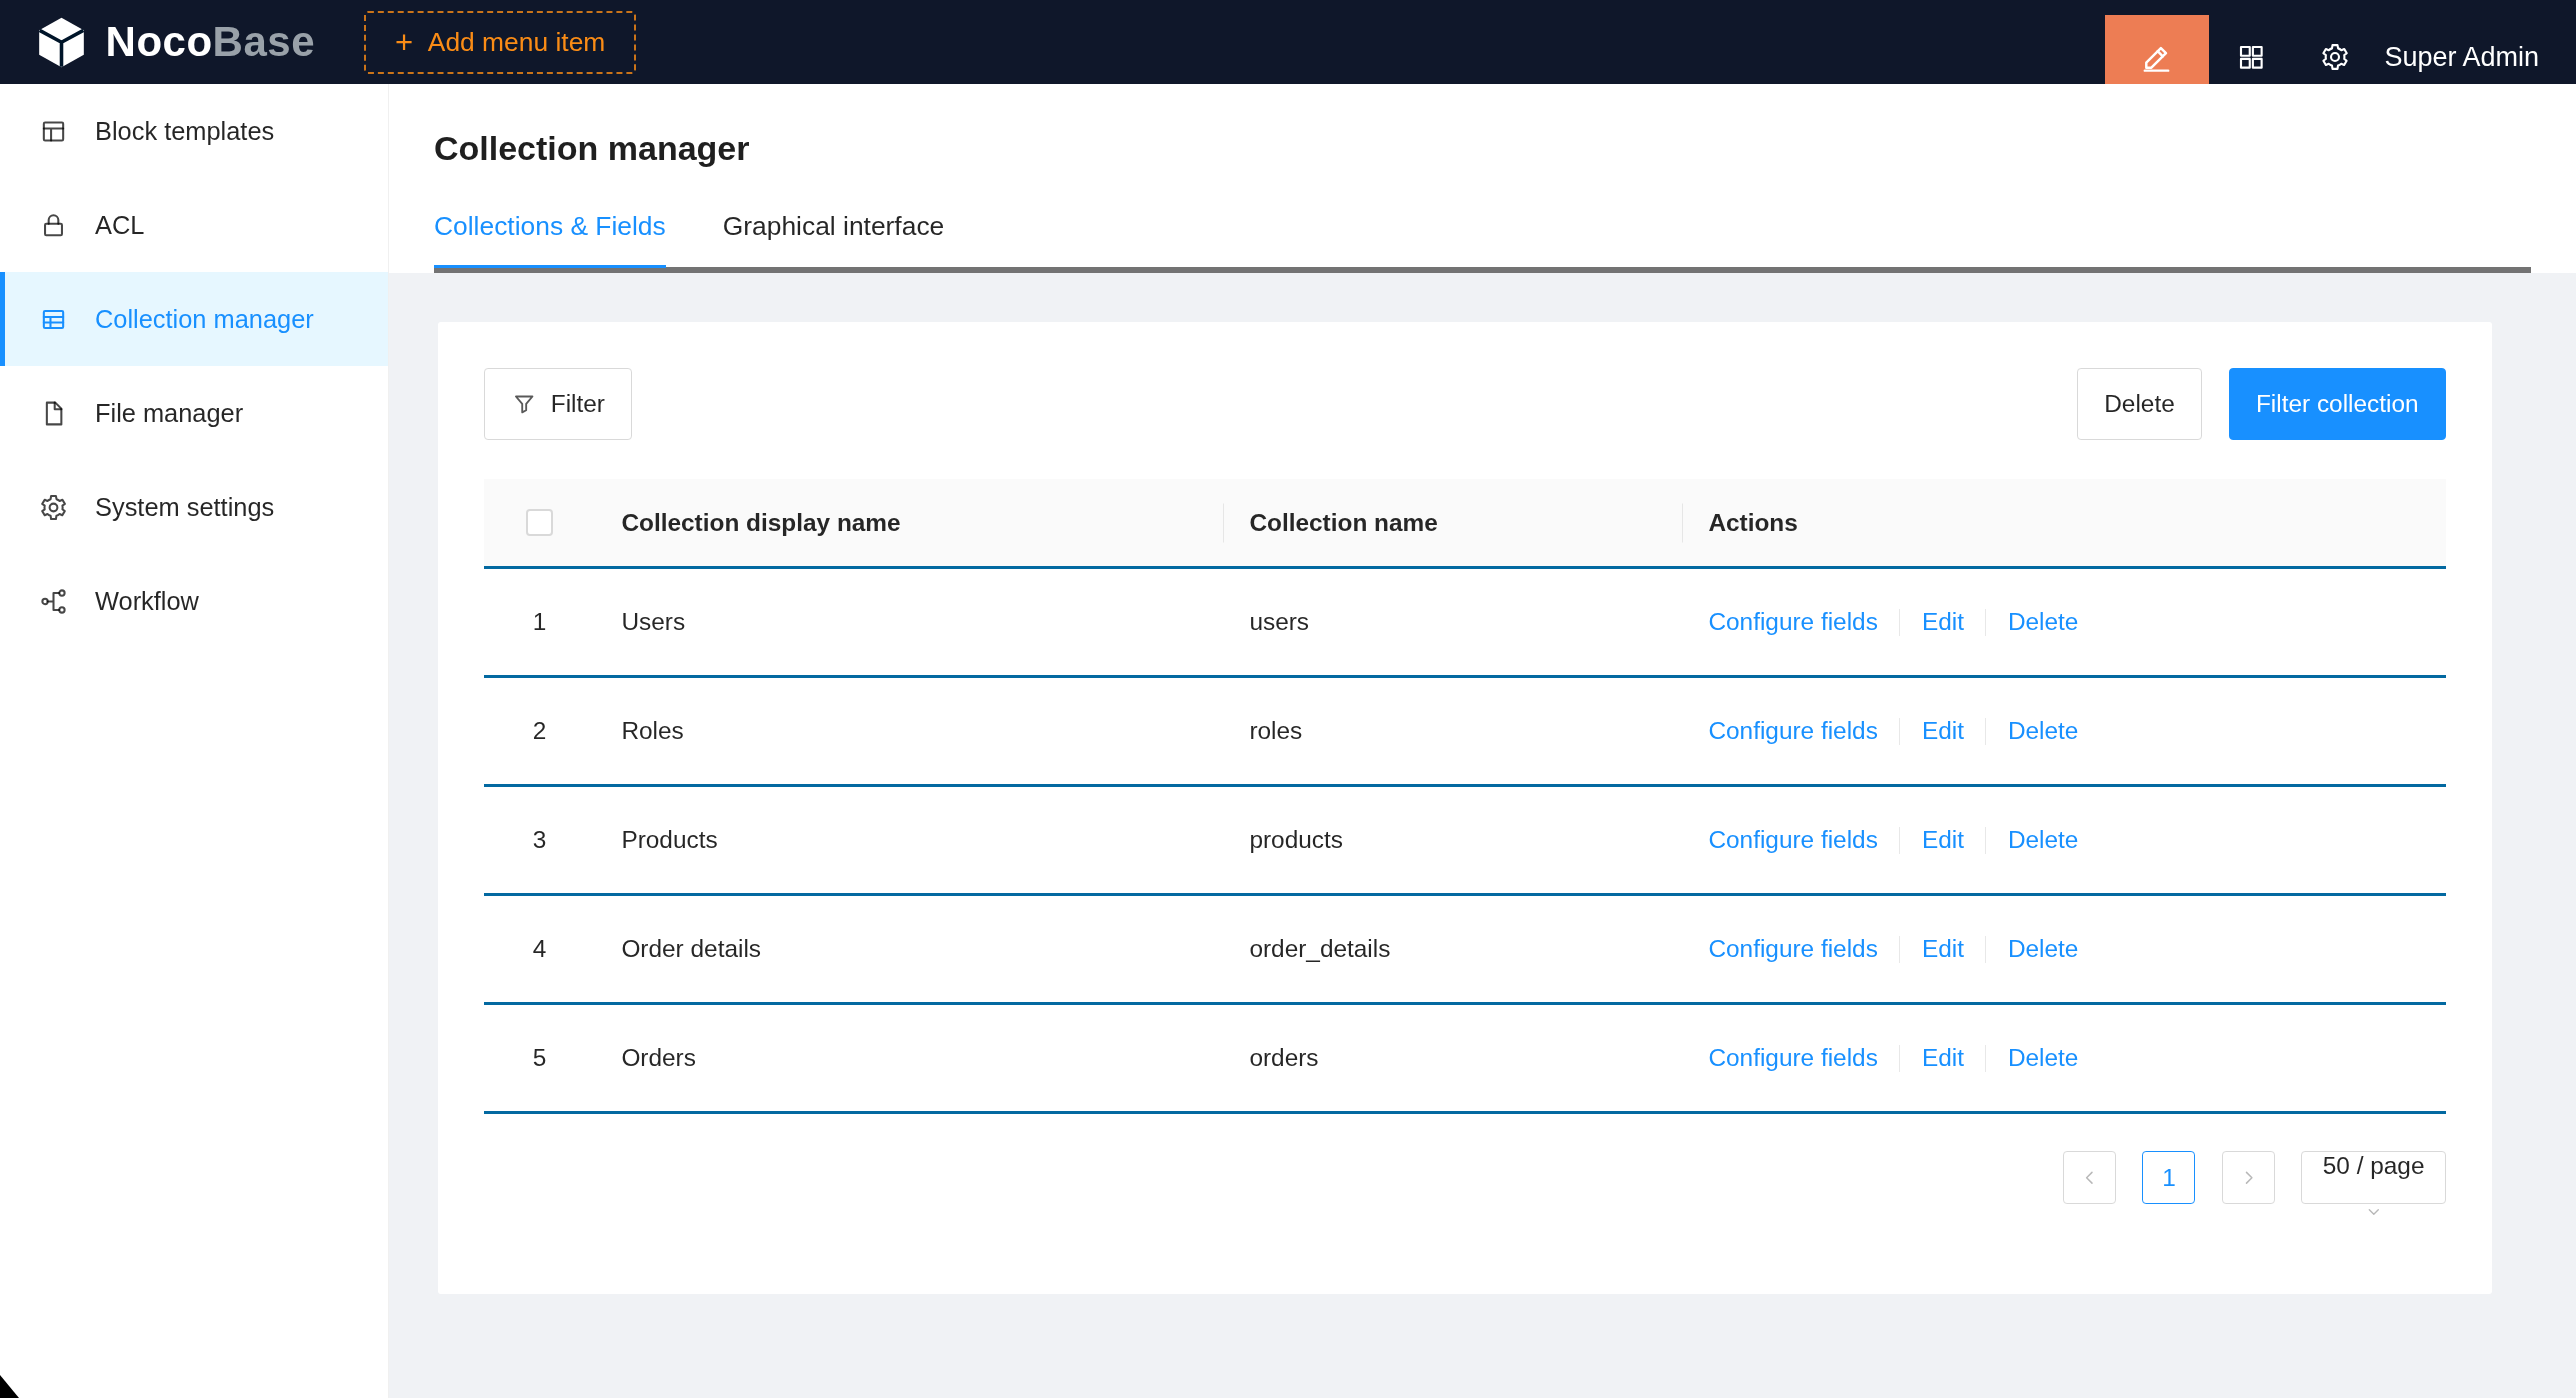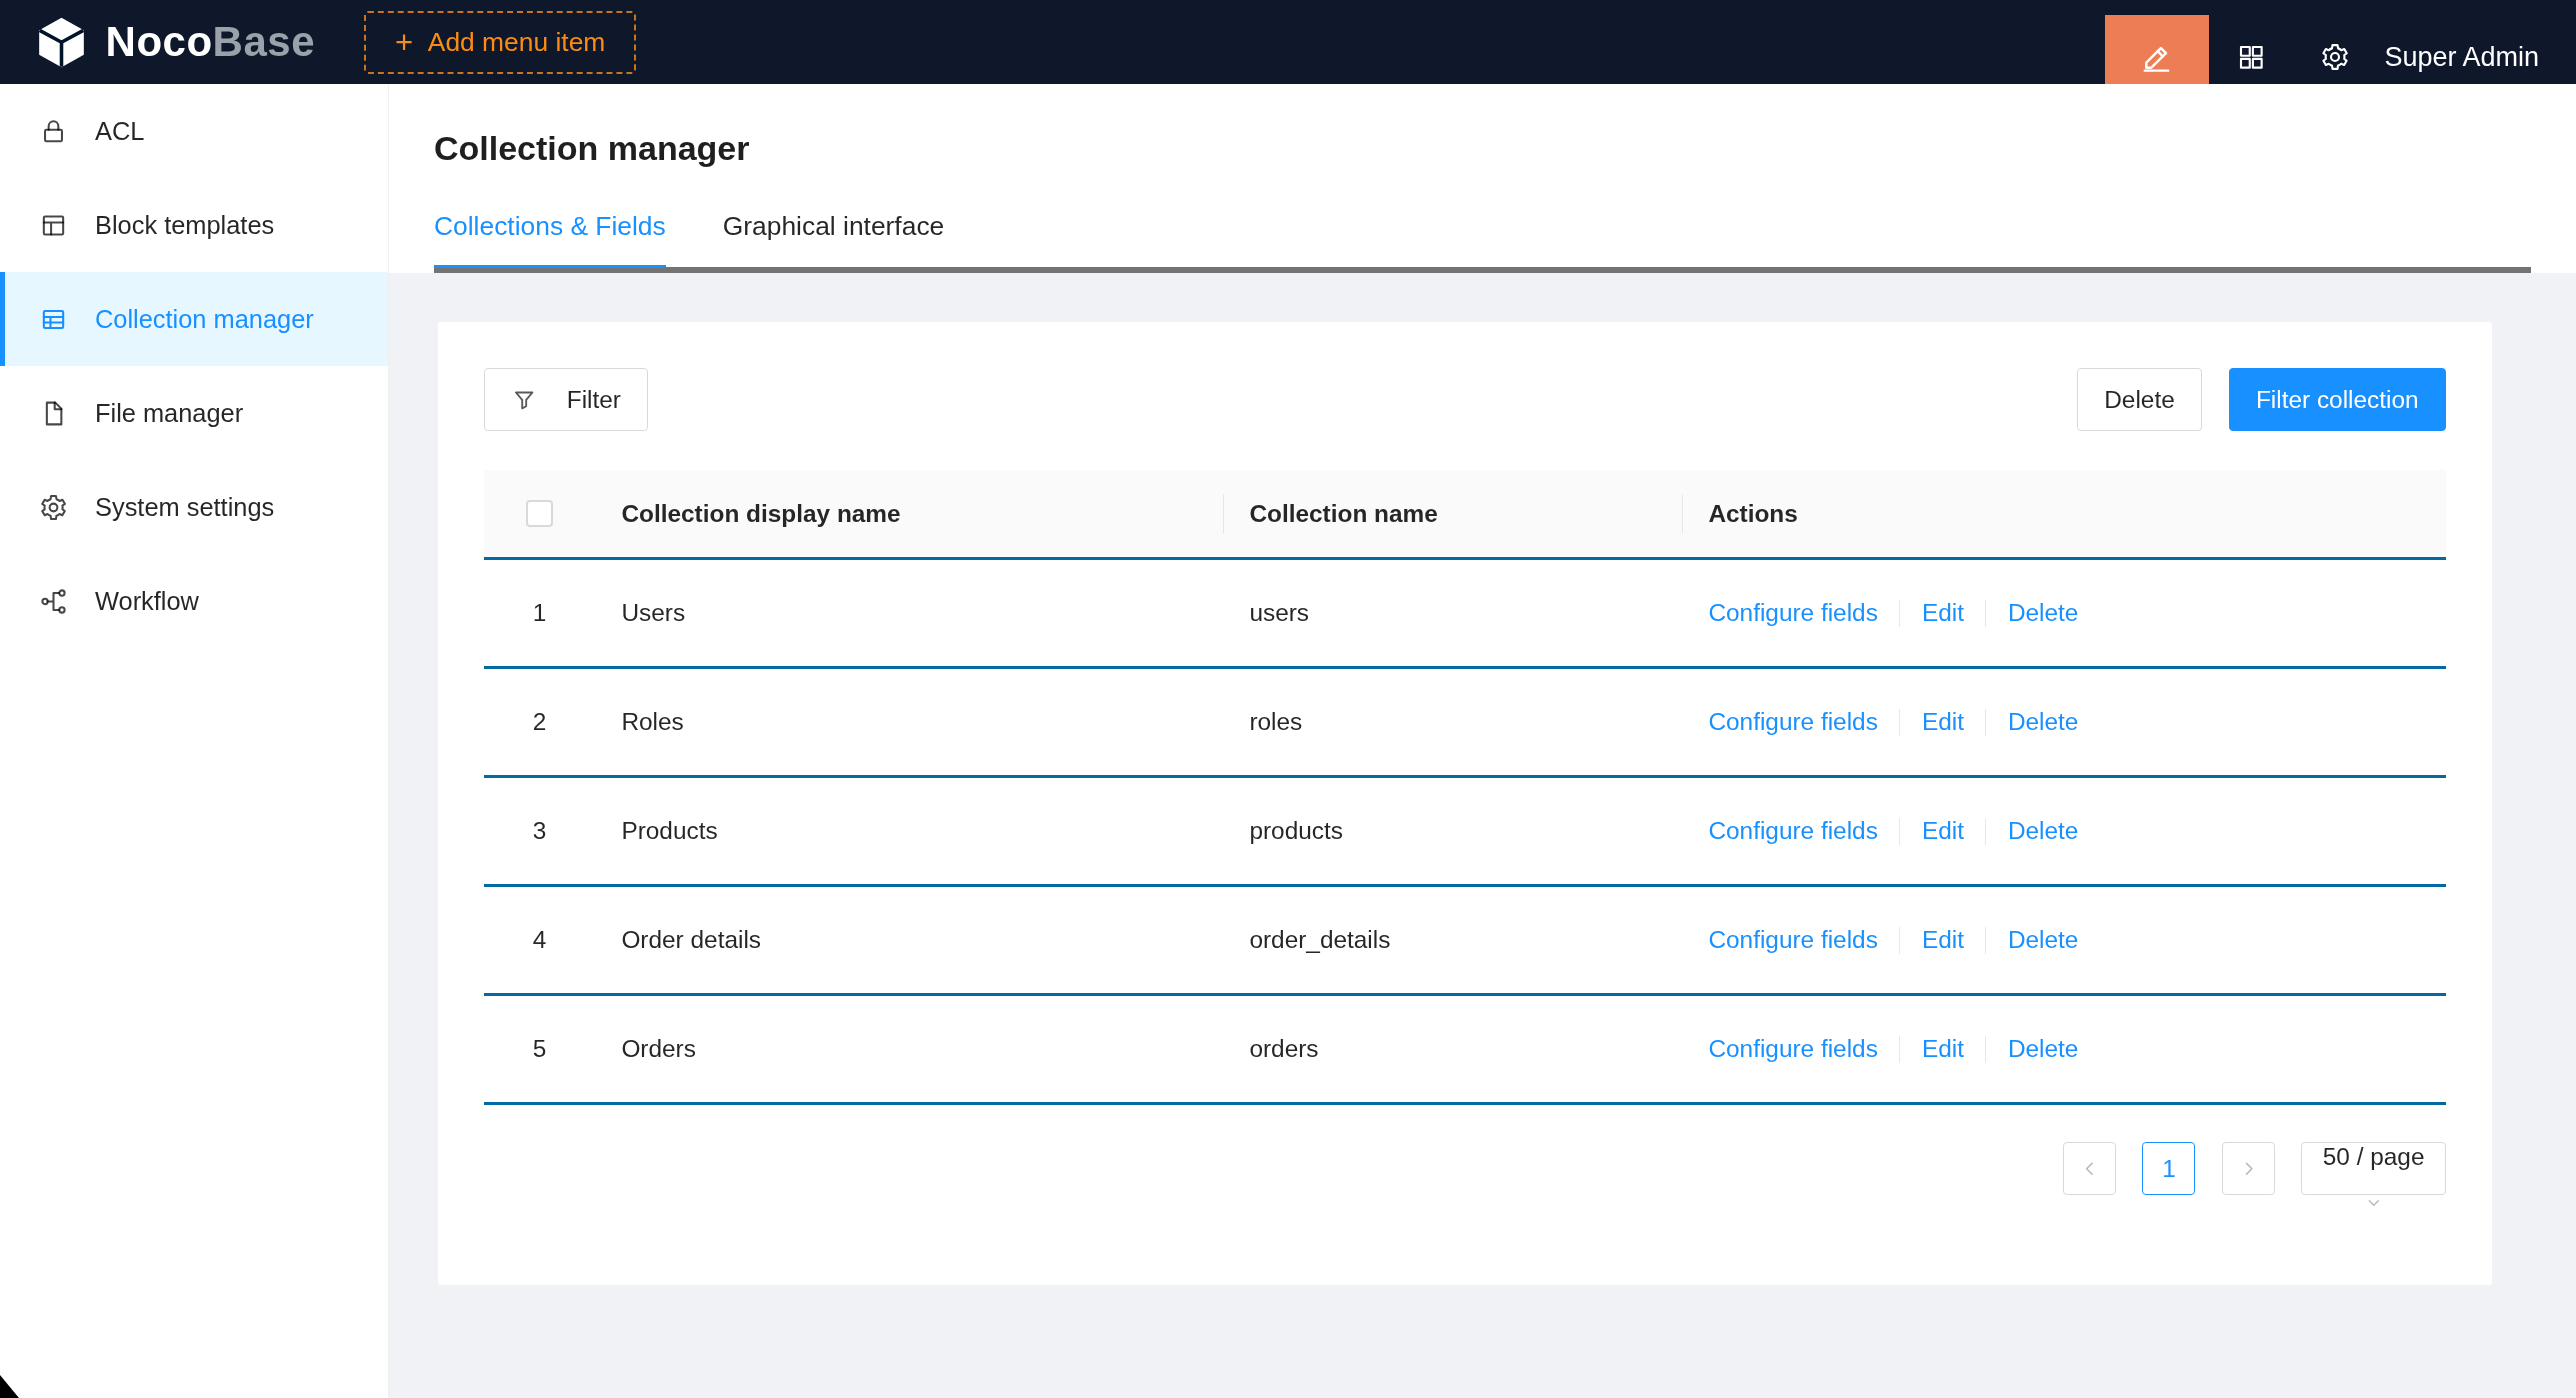--- a/index.html
+++ b/index.html
@@ -49,21 +49,21 @@
   .tab { font-size:26.4px; padding-bottom:25.4px; cursor:pointer; position:relative; color:rgba(0,0,0,0.85); }
   .tab.active { color:#1890ff; }
   .tab.active::after { content:""; position:absolute; left:0; right:0; bottom:-1px; height:3.9px; background:#1890ff; }
 
   .content { flex:1; padding:49px 84px 0 49px; background:#f0f2f5; overflow:hidden; }
   .card { background:#fff; padding:46px 46px 90px; border-radius:2.9px; }
 
   
   .toolbar { display:flex; align-items:center; margin-bottom:39px; }
   .btn {
-    height:63px; display:inline-flex; align-items:center; justify-content:center; gap:29px;
+    height:72px; display:inline-flex; align-items:center; justify-content:center; gap:13px;
     padding:0 26.4px; font-size:24.4px; border-radius:3.9px; border:1px solid #d9d9d9;
     background:#fff; color:rgba(0,0,0,0.85); cursor:pointer; font-family:inherit; white-space:nowrap;
   }
   .btn .bicon { width:26.4px; height:26.4px; color:rgba(0,0,0,0.65); }
   .btn .bicon svg { width:100%; height:100%; }
   .btn.primary { background:#1890ff; border-color:#1890ff; color:#fff; }
   .toolbar-right { margin-left:auto; display:flex; gap:26.4px; }
 
   
   .table { width:100%; font-size:24.4px; }
@@ -134,34 +134,34 @@
       <div class="user-name">Super Admin</div>
     </div>
   </header>
 
   <div class="body-row">
 
     <aside>
       <div class="side-item">
         <span class="sicon">
           <svg class="oicon" viewBox="0 0 24 24">
+              <rect x="4" y="4.5" width="16" height="15" rx="1"></rect>
+              <path d="M4 9.5h16M10 9.5v10"></path>
+            </svg>
+        </span>
+        <span>Block templates</span>
+      </div>
+      <div class="side-item">
+        <span class="sicon">
+          <svg class="oicon" viewBox="0 0 24 24">
               <rect x="5" y="10.5" width="14" height="9.5" rx="1"></rect>
               <path d="M8 10.5V7.5a4 4 0 0 1 8 0v3"></path>
             </svg>
         </span>
         <span>ACL</span>
-      </div>
-      <div class="side-item">
-        <span class="sicon">
-          <svg class="oicon" viewBox="0 0 24 24">
-              <rect x="4" y="4.5" width="16" height="15" rx="1"></rect>
-              <path d="M4 9.5h16M10 9.5v10"></path>
-            </svg>
-        </span>
-        <span>Block templates</span>
       </div>
       <div class="side-item active">
         <span class="sicon">
           <svg class="oicon" viewBox="0 0 24 24">
               <rect x="4" y="5" width="16" height="14" rx="1"></rect>
               <path d="M4 10h16M4 14.5h16M9.5 10v9"></path>
             </svg>
         </span>
         <span>Collection manager</span>
       </div>

